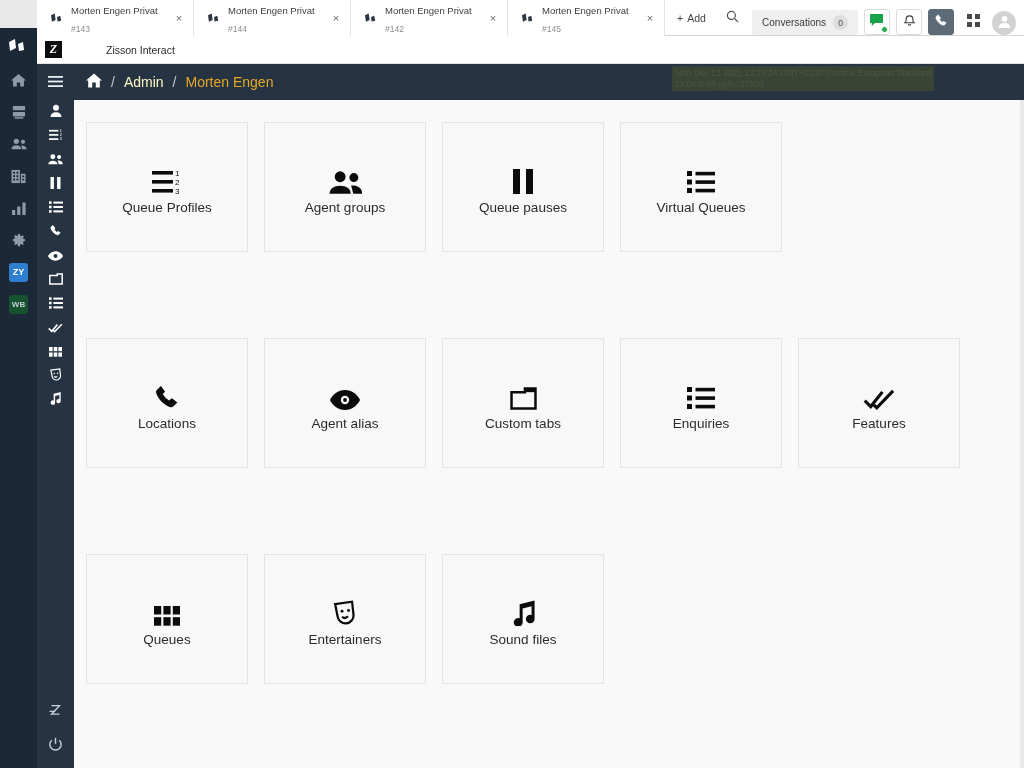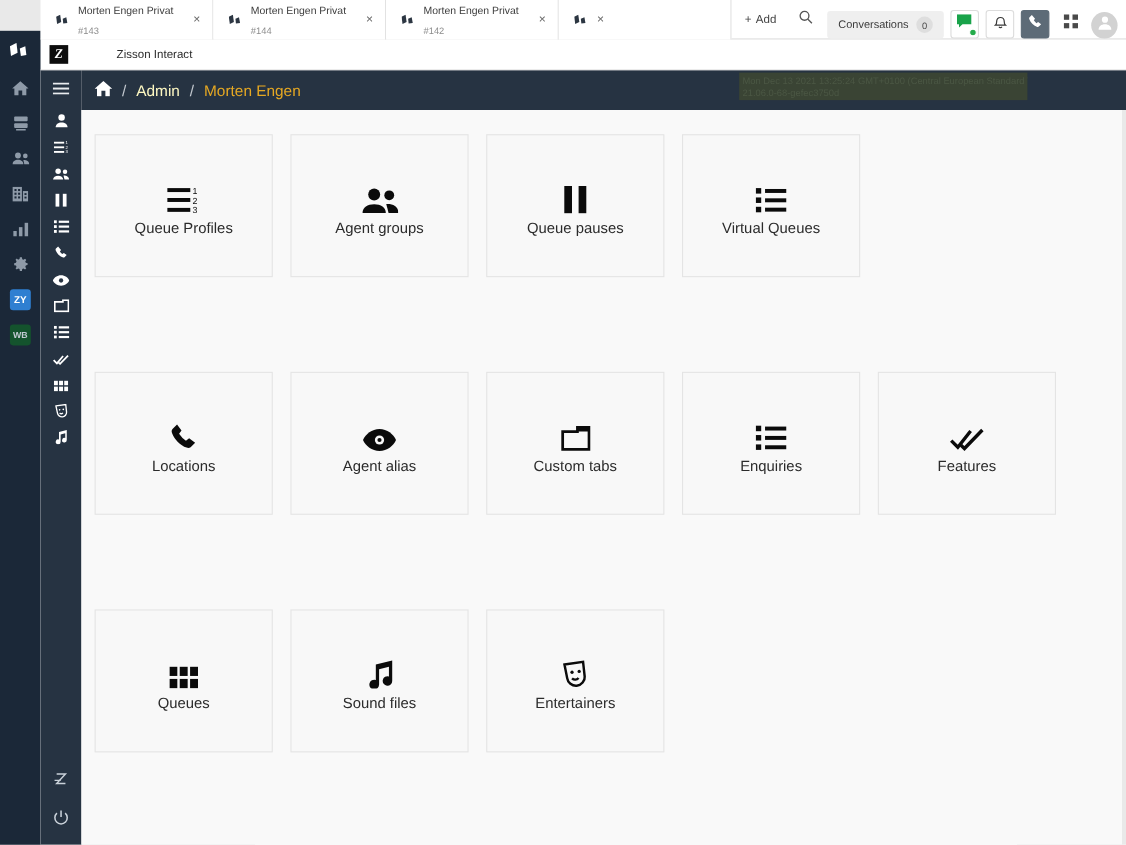--- a/index.html
+++ b/index.html
@@ -315,20 +315,24 @@
         </span>
         <span class="tab-close">×</span>
       </div>
 
       <div class="tab">
         <span class="tab-fav">
           <svg width="13" height="11" viewBox="0 0 14 11" fill="#2c3642">
               <polygon points="0,2 4,0 5,7 1,9"></polygon>
               <polygon points="6.5,4 10,2.5 11,8 7,8.6"></polygon>
             </svg>
+        </span>
+        <span class="tab-text">
+          <span class="tab-title">Morten Engen Privat</span>
+          <span class="tab-sub">#145</span>
         </span>
         <span class="tab-close">×</span>
       </div>
 
       <div class="tab-add">
         <span>+</span>
         <span>Add</span>
       </div>
 
       <div class="tab-search">
@@ -679,37 +683,37 @@
                       <rect x="18.8" y="0" width="7.2" height="8.5"></rect>
                       <rect x="0" y="11.2" width="7.2" height="8.5"></rect>
                       <rect x="9.4" y="11.2" width="7.2" height="8.5"></rect>
                       <rect x="18.8" y="11.2" width="7.2" height="8.5"></rect>
                     </svg>
                 </span>
                 <span class="card-label">Queues</span>
               </div>
               <div class="card">
                 <span class="card-icon">
-                  <svg width="25" height="26" viewBox="0 0 26 26" fill="#0b0b0b">
-                      <path d="M24.5 0 9 3.8v14.6a4.6 4.6 0 103.1 4.3V8.2l9.3-2.3v9.1a4.5 4.5 0 103.1 4.2z"></path>
-                    </svg>
-                </span>
-                <span class="card-label">Sound files</span>
-              </div>
-              <div class="card">
-                <span class="card-icon">
                   <svg width="26" height="26" viewBox="0 0 28 28" fill="none" stroke="#0b0b0b" stroke-width="2.4">
                       <path d="M3.4 4.4 21.6 1.8l1.6 14.4c.4 4-3.2 8.6-7.8 9-4.6.4-8.8-3.2-9.3-7.2z"></path>
                       <circle cx="10.8" cy="12" r="1.6" fill="#0b0b0b" stroke="none"></circle>
                       <circle cx="17.8" cy="11.2" r="1.6" fill="#0b0b0b" stroke="none"></circle>
                       <path d="M10.8 18c2 1.8 4.6 1.6 6.4-.4"></path>
                     </svg>
                 </span>
                 <span class="card-label">Entertainers</span>
               </div>
+              <div class="card">
+                <span class="card-icon">
+                  <svg width="25" height="26" viewBox="0 0 26 26" fill="#0b0b0b">
+                      <path d="M24.5 0 9 3.8v14.6a4.6 4.6 0 103.1 4.3V8.2l9.3-2.3v9.1a4.5 4.5 0 103.1 4.2z"></path>
+                    </svg>
+                </span>
+                <span class="card-label">Sound files</span>
+              </div>
             </div>
 
           </div>
           <div class="scroll-edge"></div>
         </div>
       </div>
     </div>
   </div>
 </div>
 

